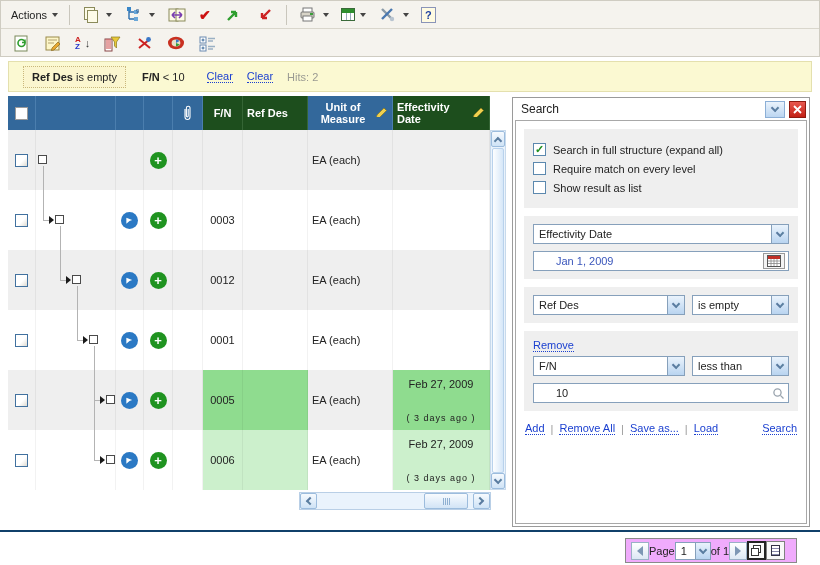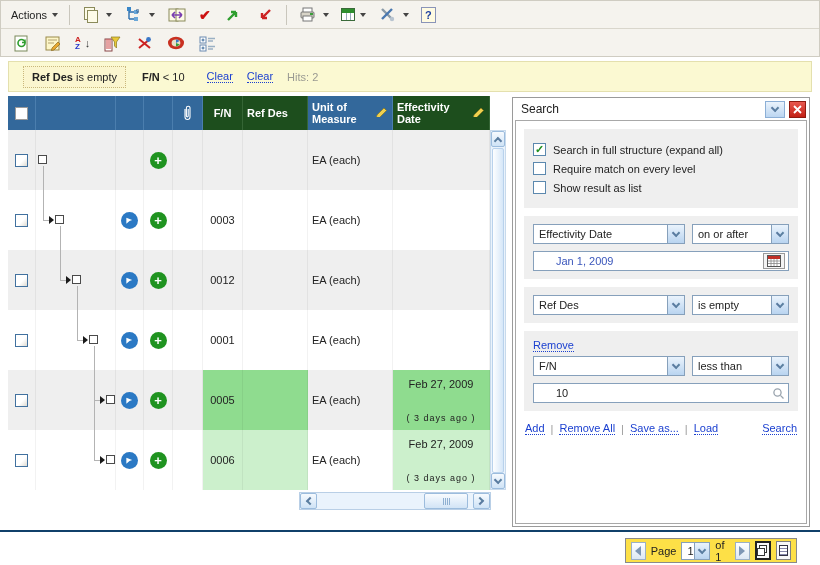--- a/index.html
+++ b/index.html
@@ -45,21 +45,21 @@
   .th.blue { background:#33689b; border-right:1px solid #4b7eae; }
   .th.green { background:#1d4e1d; border-right:1px solid #356535; }
   .th .pencil { position:absolute; right:3px; top:8px; }
   .c-check { width:28px; justify-content:center; }
   .c-tree  { width:80px; }
   .c-nav   { width:28px; justify-content:center; }
   .c-add   { width:29px; justify-content:center; }
   .c-clip  { width:30px; justify-content:center; }
   .c-fn    { width:40px; justify-content:center; }
   .c-ref   { width:65px; }
-  .c-uom   { width:85px; }
+  .c-uom   { width:85px;text-align:center; }
   .c-eff   { width:97px; }
   .tbody .trow { display:flex; height:60px; }
   .trow.odd  { background:#efefef; }
   .trow.even { background:#ffffff; }
   .td { display:flex; align-items:center; padding:0 4px; border-right:1px solid rgba(0,0,0,0.05); position:relative; }
   .td.c-check { justify-content:center; }
   .td.c-nav, .td.c-add, .td.c-fn { justify-content:center; }
   .td.c-eff { flex-direction:column; justify-content:center; text-align:left;gap:20px; }
   .td.c-tree { padding:0; }
   .hl-strong { background:#8fdc8f !important; }
@@ -117,21 +117,21 @@
   .inputbox .blue { color:#3a56bb; }
   .cal-btn { width:22px; height:16px; border:1px solid #9a9a9a; background:#f4f4f4; display:flex; align-items:center; justify-content:center; }
   .remove-row { text-align:left; margin-bottom:5px; }
   .sp-link { color:#1a3fd0; border-bottom:1px dotted #1a3fd0; cursor:pointer; text-decoration:none; }
   .links-row { display:flex; align-items:center; margin-top:11px; padding:0 1px; }
   .links-row .sep { color:#9a9a9a; margin:0 6px; }
   .links-row .spacer { flex:1; }
 
   
   .navline { position:absolute; left:0; top:530px; width:820px; height:2px; background:#10406a; }
-  .pager { position:absolute; left:625px; top:538px; width:172px; height:25px; border:1px solid #8a8a8a; background:#fde047; display:flex; align-items:center; padding:0 5px; gap:5px; }
+  .pager { position:absolute; left:625px; top:538px; width:172px; height:25px; border:1px solid #8a8a8a; background:#f0abfc; display:flex; align-items:center; padding:0 5px; }
   .pg-btn { width:18px; height:18px; border:1px solid #9ab0c6; background:linear-gradient(#ffffff,#dce8f4); display:flex; align-items:center; justify-content:center; }
   .tri { width:0; height:0; }
   .tri.l { border-top:5px solid transparent; border-bottom:5px solid transparent; border-right:6px solid #7d97b5; }
   .tri.r { border-top:5px solid transparent; border-bottom:5px solid transparent; border-left:6px solid #7d97b5; }
   .pg-select { width:36px; height:18px; border:1px solid #86a0bb; background:#fff; display:flex; align-items:center; }
   .pg-select .stext { flex:1; padding-left:5px; }
   .pg-select .sbtn2 { width:15px; height:16px; background:linear-gradient(#eaf3fc,#b9d4f0); border-left:1px solid #86a0bb; display:flex; align-items:center; justify-content:center; }
   .win-btn { width:19px; height:19px; border:1px solid #808080; background:#f8f8f8; display:flex; align-items:center; justify-content:center; position:relative; }
   .win-btn.active { border:2px solid #222; }
   .rects { position:relative; width:11px; height:11px; }
@@ -580,26 +580,20 @@
       </div>
 
       <div class="sgroup">
         <div class="sel-row">
           <span class="select field">
             <span class="stext">Effectivity Date</span>
             <span class="sbtn2">
                 <span class="chev down" style="margin-bottom:2px"></span>
               </span>
           </span>
-          <span class="select op">
-            <span class="stext">on or after</span>
-            <span class="sbtn2">
-                <span class="chev down" style="margin-bottom:2px"></span>
-              </span>
-          </span>
         </div>
         <div class="inputbox">
           <span class="itext blue">Jan 1, 2009</span>
           <span class="cal-btn">
             <svg width="14" height="12" viewBox="0 0 14 12">
                 <rect x="0.5" y="0.5" width="13" height="11" fill="#fff" stroke="#555"></rect>
                 <rect x="1" y="1" width="12" height="3" fill="#c03028"></rect>
                 <path d="M1 6 h12 M1 8.5 h12 M4 4 v7 M7 4 v7 M10 4 v7" stroke="#888" stroke-width="0.8"></path>
               </svg>
           </span>

